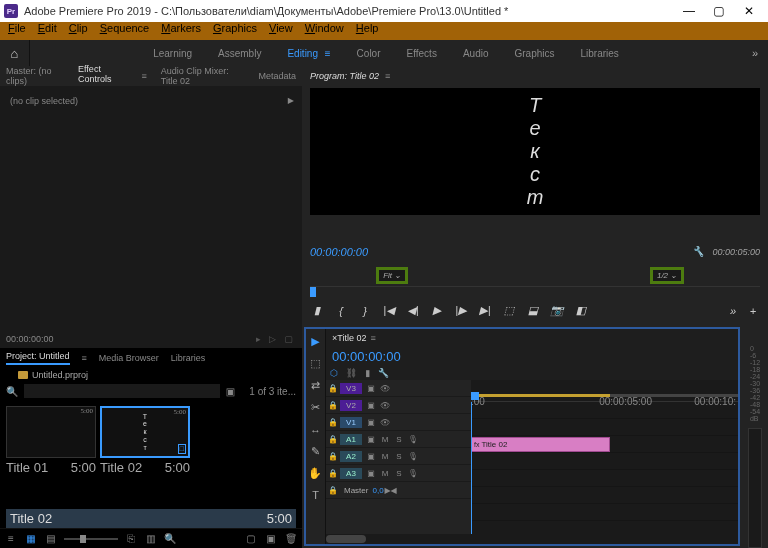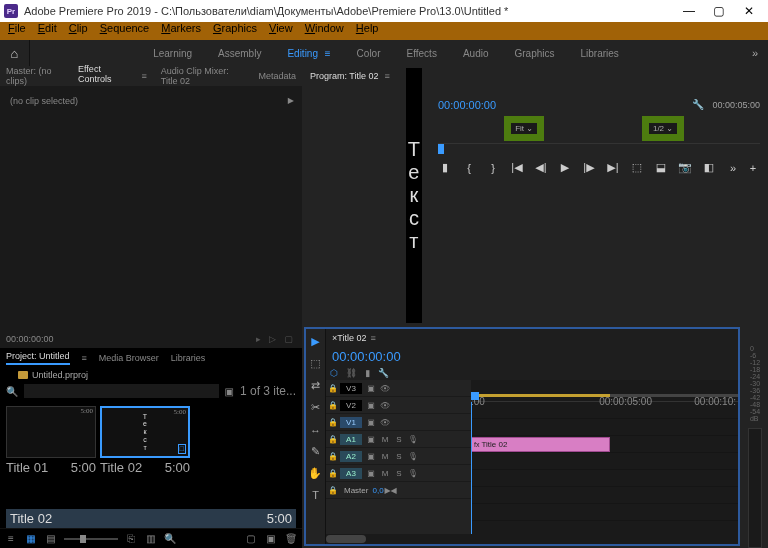--- a/index.html
+++ b/index.html
@@ -33,42 +33,42 @@
 .project-panel { height: 200px; background: #000000; display: flex; flex-direction: column; }
 .proj-tabs { height: 20px; display: flex; align-items: center; padding: 0 6px; gap: 12px; font-size: 9px; color: #888; }
 .proj-tabs .ptab { cursor: pointer; }
 .proj-tabs .ptab.sel { color: #ddd; border-bottom: 2px solid #3a9bff; padding-bottom: 2px; }
 .proj-name { padding: 2px 18px; font-size: 9px; color: #aaa; display: flex; align-items: center; gap: 4px; }
 .proj-name .bin-icon { width: 10px; height: 8px; background: #c49a3a; border-radius: 1px; }
 .proj-search { display: flex; align-items: center; padding: 2px 6px; gap: 6px; }
 .proj-search input { flex: 1; background: #1a1a1a; border: none; color: #888; padding: 2px 4px; font-size: 9px; }
 .proj-search .mag { color: #888; font-size: 10px; }
 .proj-search .folder-new { color: #888; font-size: 10px; }
-.proj-search .count { color: #888; font-size: 12px; }
+.proj-search .count { color: #888; font-size: 10px; margin-left: 8px; }
 .bin-grid { flex: 1; display: flex; gap: 4px; padding: 6px; }
 .bin-item { width: 90px; }
 .bin-thumb { width: 90px; height: 52px; background: #111; border: 1px solid #333; position: relative; display: flex; align-items: center; justify-content: center; color: #ddd; font-family: Georgia, serif; font-size: 7px; line-height: 1.1; text-align: center; }
 .bin-thumb.selected { border: 2px solid #3a9bff; }
 .bin-thumb .dur { position: absolute; right: 2px; top: 1px; font-size: 7px; color: #888; font-family: "Segoe UI"; }
 .bin-thumb .badge { position: absolute; right: 2px; bottom: 2px; font-size: 7px; color: #3a9bff; border: 1px solid #3a9bff; padding: 0 1px; }
 .bin-label { font-size: 13px; color: #aaa; padding: 2px 0; display: flex; justify-content: space-between; }
 .proj-bottom { height: 20px; display: flex; align-items: center; padding: 0 4px; gap: 6px; color: #888; font-size: 10px; border-top: 1px solid #111; }
 .proj-bottom .icon { cursor: pointer; width: 14px; text-align: center; }
 .proj-bottom .slider { flex: 1; max-width: 70px; height: 2px; background: #444; position: relative; }
 .proj-bottom .slider .thumb { position: absolute; left: 30%; top: -3px; width: 6px; height: 8px; background: #888; }
-.program-panel { height: 280px; display: flex; flex-direction: row; }
+.program-panel { height: 280px; display: flex; flex-direction: column; font-style: italic; }
 .prog-tab { height: 20px; display: flex; align-items: center; padding: 0 8px; font-size: 9px; color: #ddd; }
 .prog-tab .pham { margin-left: 6px; color: #888; }
 .monitor { flex: 1; background: #000; display: flex; align-items: center; justify-content: center; margin: 2px 8px; }
 .monitor .vt { font-family: Georgia, "Times New Roman", serif; font-size: 20px; color: #ddd; line-height: 1.15; text-align: center; }
 .monitor .vt div { }
 .prog-ctrl { padding: 0 8px 4px; }
 .prog-info { display: flex; align-items: center; gap: 8px; font-size: 9px; padding: 2px 0; }
 .prog-info .tc-blue { color: #3a9bff; font-size: 11px; }
-.prog-info .sel { background: #1a1a1a; border: 7px solid #4d7c0f; padding: 1px 4px; color: #aaa; font-size: 8px; margin-top: 48px; }
+.prog-info .sel { background: #1a1a1a; border: 3px solid #4d7c0f; padding: 1px 4px; color: #aaa; font-size: 8px; margin-top: 48px; }
 .prog-info .spacer { flex: 1; }
 .prog-info .wrench { color: #888; font-size: 10px; }
 .ruler { height: 14px; position: relative; background: #232323; border-top: 1px solid #333; }
 .ruler .play-head { position: absolute; left: 0; top: 0; width: 6px; height: 10px; background: #3a9bff; }
 .transport { display: flex; justify-content: center; gap: 10px; padding: 4px 0; color: #ccc; font-size: 11px; align-items: center; }
 .transport .btn { cursor: pointer; width: 14px; text-align: center; }
 .transport .more { margin-left: auto; display: flex; gap: 6px; }
 .timeline-area { flex: 1; display: flex; border: 2px solid #2d5a9e; margin: 2px; background: #1e1e1e; position: relative; }
 .toolcol { width: 20px; background: #232323; display: flex; flex-direction: column; align-items: center; gap: 6px; padding-top: 4px; border-right: 1px solid #111; }
 .toolcol .tool { width: 16px; height: 16px; color: #aaa; font-size: 11px; display: flex; align-items: center; justify-content: center; cursor: pointer; }
@@ -76,21 +76,21 @@
 .tl-main { flex: 1; display: flex; flex-direction: column; }
 .tl-tab { height: 18px; display: flex; align-items: center; padding: 0 6px; font-size: 9px; color: #ddd; }
 .tl-head { padding: 2px 6px; }
 .tl-head .tc-blue { color: #3a9bff; font-size: 13px; font-weight: 300; }
 .tl-icons { display: flex; gap: 8px; padding: 2px 4px; color: #888; font-size: 9px; }
 .tl-icons .ti { cursor: pointer; }
 .tl-body { flex: 1; display: flex; }
 .tl-track-headers { width: 145px; background: #232323; }
 .track-row { height: 17px; display: flex; align-items: center; font-size: 8px; color: #aaa; border-bottom: 1px solid #1a1a1a; }
 .track-row .lock { width: 14px; text-align: center; color: #777; cursor: pointer; }
-.track-row .tname { width: 22px; background: #000000; text-align: center; padding: 1px 0; margin-right: 2px; cursor: pointer; }
+.track-row .tname { width: 22px; background: #4c1d95; text-align: center; padding: 1px 0; margin-right: 2px; cursor: pointer; }
 .track-row .tname.audio { background: #2a4a5a; color: #9ec; }
 .track-row .tname.video-sel { background: #2a4a6a; color: #9cf; }
 .track-row .tbtn { width: 14px; text-align: center; color: #888; cursor: pointer; }
 .track-row.master .mval { color: #3a9bff; margin-left: 4px; }
 .tl-track-area { flex: 1; position: relative; background: #1a1a1a; }
 .tl-ruler { height: 22px; position: relative; border-bottom: 1px solid #333; }
 .tl-ruler .rlabel { position: absolute; top: 16px; font-size: 10px; color: #888; }
 .tl-ruler .yellow { position: absolute; top: 14px; left: 0; width: 52%; height: 3px; background: #c4a030; }
 .tl-ruler .gray { position: absolute; top: 14px; left: 52%; right: 0; height: 3px; background: #444; }
 .tl-ruler .ph { position: absolute; left: 0; top: 12px; width: 8px; height: 8px; background: #3a9bff; }

